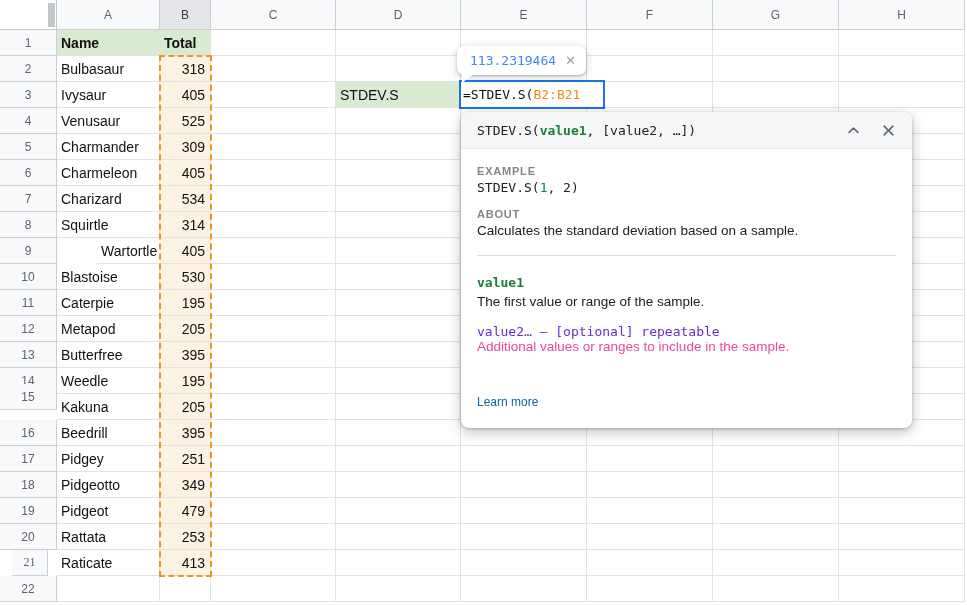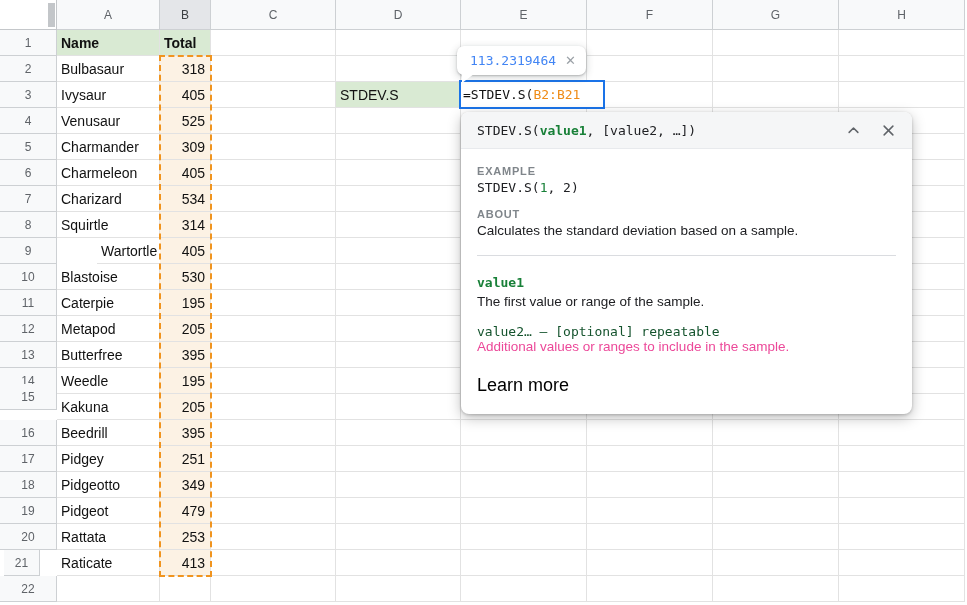--- a/index.html
+++ b/index.html
@@ -71,23 +71,23 @@
   .gbold { font-weight:bold; }
   .hp-icons { display:flex; gap:20px; align-items:center; }
   .hp-icons svg { display:block; cursor:pointer; }
   .hp-body { padding:16px 16px 18px; }
   .lbl { font-size:11px; font-weight:bold; color:#80868b; letter-spacing:.8px; margin-bottom:3px; }
   .monoline { font-family:"DejaVu Sans Mono","Liberation Mono",monospace; font-size:13px; color:#202124; margin-bottom:13px; }
   .abouttext { font-size:13.5px; color:#202124; margin-top:2px; }
   .hp-divider { border:none; border-top:1px solid #dadce0; margin:17px 0 19px; }
   .argname { font-family:"DejaVu Sans Mono","Liberation Mono",monospace; font-size:13px; font-weight:bold; color:#188038; }
   .argdesc { font-size:13.5px; color:#202124; margin:4px 0 15px; }
-  .arg2name { font-family:"DejaVu Sans Mono","Liberation Mono",monospace; font-size:13px; color:#14532d; }
+  .arg2name { font-family:"DejaVu Sans Mono","Liberation Mono",monospace; font-size:13px; color:#6d28d9; }
   .arg2desc { font-size:13.5px; color:#ec4899; margin-top:0; }
-  .learnmore { display:inline-block; margin-top:3px; color:#000000; font-size:18px; cursor:pointer; text-decoration:none; }
+  .learnmore { display:inline-block; margin-top:23px; color:#0369a1; font-size:12px; cursor:pointer; text-decoration:none; }
 </style>
 </head>
 <body>
 
 <div id="stage">
 
   <div id="grid">
       <div class="corner" style="left: 0px; top: 0px; width: 57px; height: 30px;">
         <div class="corner-bar"></div>
       </div>
@@ -272,21 +272,21 @@
       <div class="cell" style="left: 839px; top: 498px; width: 126px; height: 26px;"></div>
       <div class="rh" style="left: 0px; top: 524px; width: 57px; height: 26px;">20</div>
       <div class="cell" style="left: 57px; top: 524px; width: 103px; height: 26px;">Rattata</div>
       <div class="cell num rangebg" style="left: 160px; top: 524px; width: 51px; height: 26px;">253</div>
       <div class="cell" style="left: 211px; top: 524px; width: 125px; height: 26px;"></div>
       <div class="cell" style="left: 336px; top: 524px; width: 125px; height: 26px;"></div>
       <div class="cell" style="left: 461px; top: 524px; width: 126px; height: 26px;"></div>
       <div class="cell" style="left: 587px; top: 524px; width: 126px; height: 26px;"></div>
       <div class="cell" style="left: 713px; top: 524px; width: 126px; height: 26px;"></div>
       <div class="cell" style="left: 839px; top: 524px; width: 126px; height: 26px;"></div>
-      <div class="rh" style="left: 4px; top: 550px; width: 36px; height: 26px;">21</div>
+      <div class="rh" style="left: 12px; top: 550px; width: 36px; height: 26px; font-family: Liberation Serif, serif;">21</div>
       <div class="cell" style="left: 57px; top: 550px; width: 103px; height: 26px;">Raticate</div>
       <div class="cell num rangebg" style="left: 160px; top: 550px; width: 51px; height: 26px;">413</div>
       <div class="cell" style="left: 211px; top: 550px; width: 125px; height: 26px;"></div>
       <div class="cell" style="left: 336px; top: 550px; width: 125px; height: 26px;"></div>
       <div class="cell" style="left: 461px; top: 550px; width: 126px; height: 26px;"></div>
       <div class="cell" style="left: 587px; top: 550px; width: 126px; height: 26px;"></div>
       <div class="cell" style="left: 713px; top: 550px; width: 126px; height: 26px;"></div>
       <div class="cell" style="left: 839px; top: 550px; width: 126px; height: 26px;"></div>
       <div class="rh" style="left: 0px; top: 576px; width: 57px; height: 26px;">22</div>
       <div class="cell" style="left: 57px; top: 576px; width: 103px; height: 26px;"></div>

